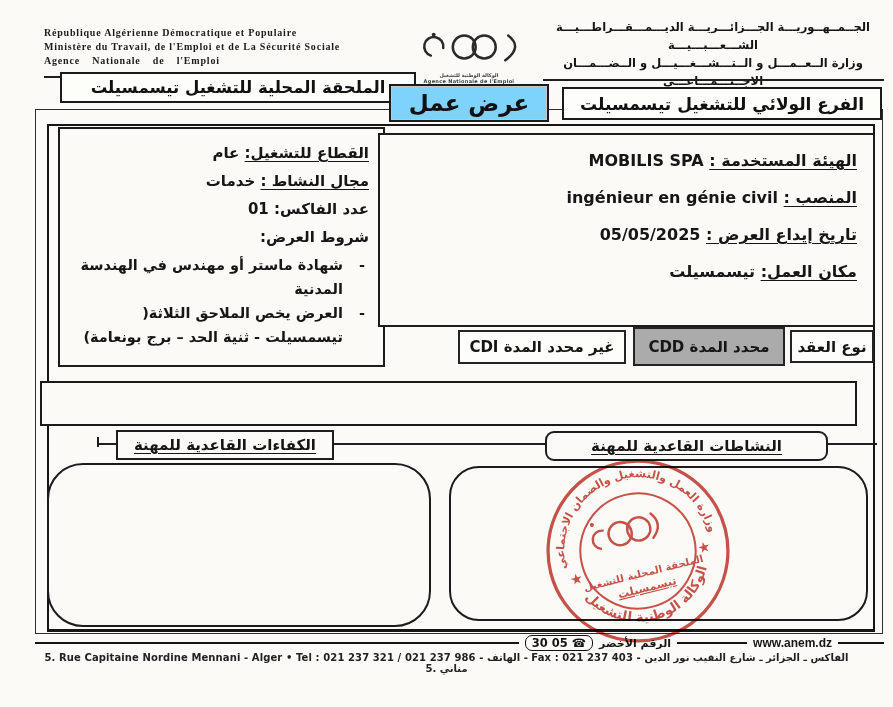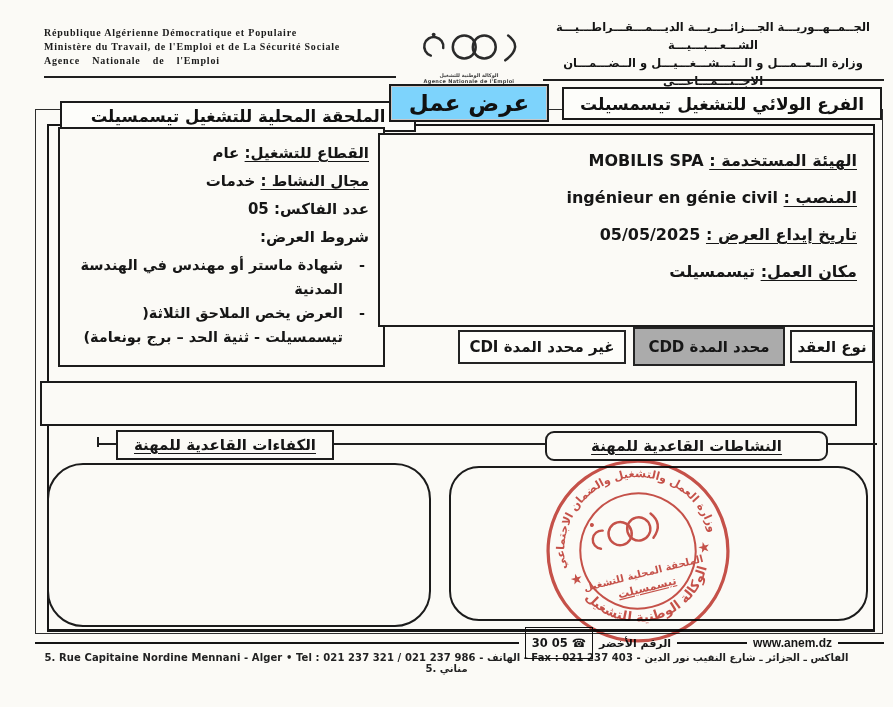--- a/index.html
+++ b/index.html
@@ -21,21 +21,21 @@
   .logo-top { left:404px; top:26px; width:130px; text-align:center; }
   .logo-cap { font-size:5px; font-weight:700; color:#3a3a3a; line-height:6px; letter-spacing:.3px; }
   .hdr-ar { left:543px; top:18px; width:340px; direction:rtl; text-align:center;
     font-weight:700; font-size:11.5px; line-height:18px; color:#141414; }
   .hdr-ar-rule { left:543px; top:79px; width:341px; height:2px; }
 
   
   .tbox { border:2px solid #1b1b1b; background:#fdfdfa; display:flex;
     align-items:center; justify-content:center; direction:rtl;
     font-weight:700; color:#111; }
-  .title-left  { left:60px;  top:101px; width:356px; height:31px; font-size:16.5px; }
+  .title-left  { left:60px;  top:72px; width:356px; height:31px; font-size:16.5px; }
   .title-right { left:562px; top:87px; width:320px; height:33px; font-size:17px; }
   .title-center{ left:389px; top:84px; width:160px; height:38px; font-size:23px;
     background:#7dd3fc; border:2.5px solid #1a1a1a;
     box-shadow:inset 0 0 0 1px #c7c7c7; letter-spacing:1px; }
 
   
   .outer-frame { left:35px; top:109px; width:848px; height:525px;
     border:1.5px solid #2d2d2d; z-index:0; }
   .main-box { left:47px; top:124px; width:828px; height:508px;
     border:2.5px solid #161616; border-bottom-width:3.5px; z-index:0; }
@@ -84,21 +84,21 @@
   
   .stamp { left:542px; top:455px; width:192px; height:192px; z-index:3;
     mix-blend-mode:multiply; opacity:.88; }
 
   
   .footer-row { left:35px; top:635px; width:849px; height:16px;
     display:flex; align-items:center; gap:6px; direction:ltr; z-index:2; }
   .fline { height:2px; background:#141414; }
   .f1 { flex:1; } .f70 { width:70px; } .f46 { width:46px; }
   .green-badge { display:flex; align-items:center; gap:4px; border:1.6px solid #111;
-    border-radius:0; padding:0 6px; height:32px; font-size:11.5px; font-weight:700; }
+    border-radius:7px; padding:0 6px; height:16px; font-size:11.5px; font-weight:700; }
   .green-label { direction:rtl; font-size:11px; font-weight:700; }
   .website { font-size:12px; font-weight:700; font-family:"Liberation Sans", sans-serif; }
   .address { left:30px; top:652px; width:833px; text-align:center; direction:ltr;
     font-size:10px; font-weight:600; color:#222; letter-spacing:.1px; }
 </style>
 </head>
 <body>
 
 <div class="page">
 
@@ -147,21 +147,21 @@
     <div>
       <span class="lbl-u">القطاع للتشغيل:</span>
       <span>عام</span>
     </div>
     <div>
       <span class="lbl-u">مجال النشاط :</span>
       <span>خدمات</span>
     </div>
     <div>
       <span>عدد الفاكس:</span>
-      <span class="latin">05</span>
+      <span class="latin">01</span>
     </div>
     <div>
       <span>شروط العرض:</span>
     </div>
     <div class="bullets">
       <div class="bullet">
         <span class="dash">-</span>
         <span>شهادة ماستر أو مهندس في الهندسة المدنية</span>
       </div>
       <div class="bullet">

